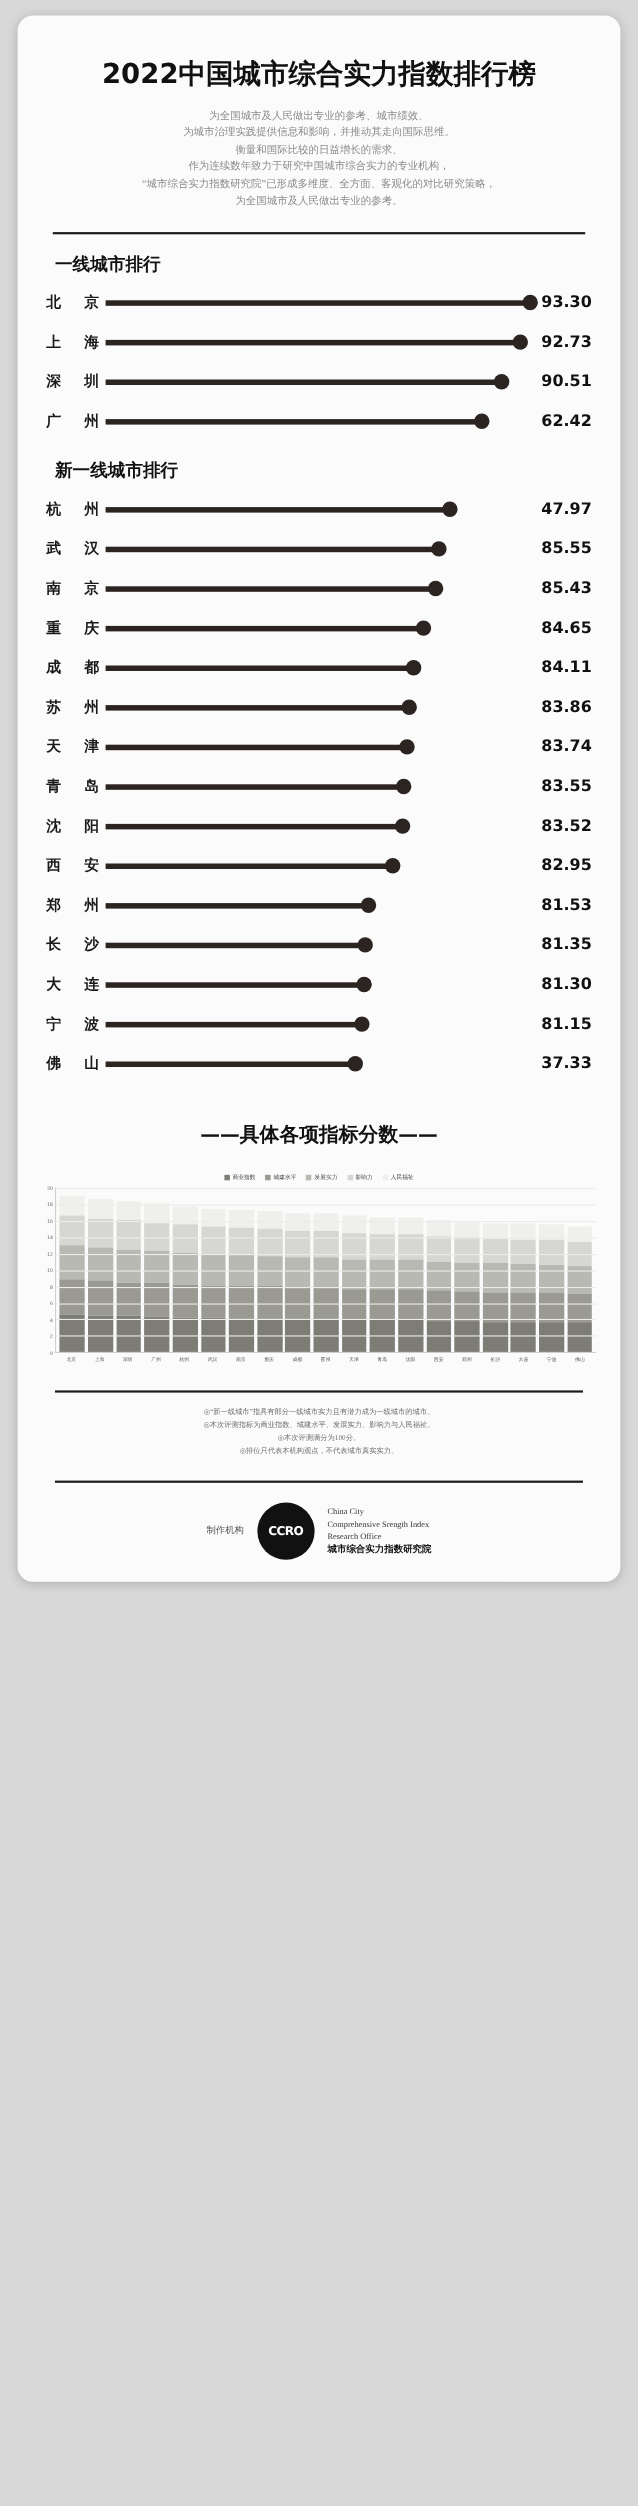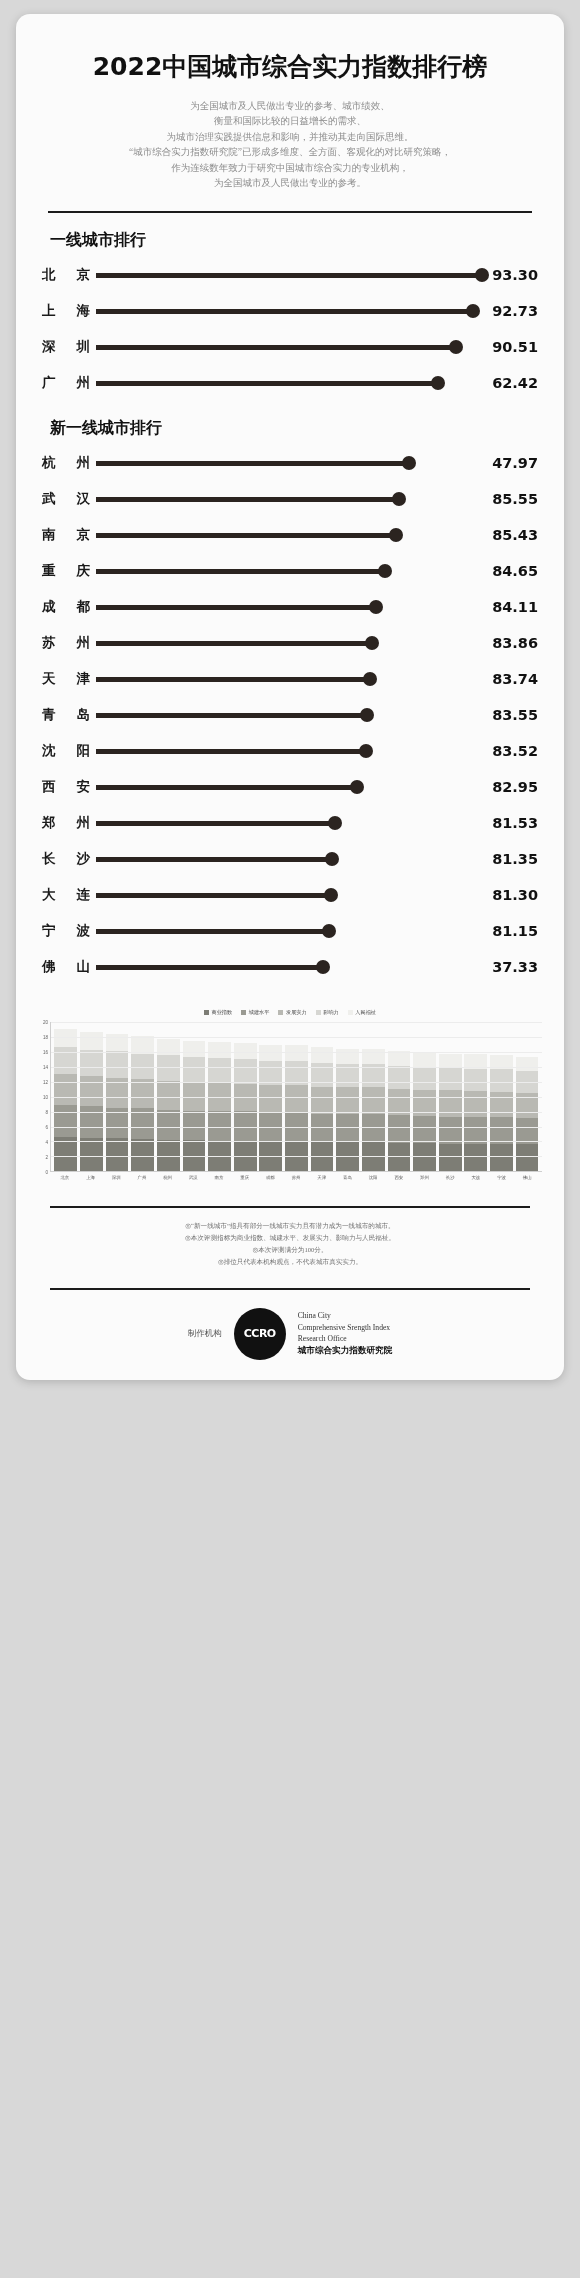--- a/index.html
+++ b/index.html
@@ -237,24 +237,24 @@
 </style>
 </head>
 <body>
 
 <div class="card">
 
   <div class="title">2022中国城市综合实力指数排行榜</div>
 
   <div class="intro">
     <div>为全国城市及人民做出专业的参考、城市绩效、</div>
+    <div>为城市治理实践提供信息和影响，并推动其走向国际思维。</div>
     <div>衡量和国际比较的日益增长的需求、</div>
-    <div>为城市治理实践提供信息和影响，并推动其走向国际思维。</div>
+    <div>作为连续数年致力于研究中国城市综合实力的专业机构，</div>
     <div>“城市综合实力指数研究院”已形成多维度、全方面、客观化的对比研究策略，</div>
-    <div>作为连续数年致力于研究中国城市综合实力的专业机构，</div>
     <div>为全国城市及人民做出专业的参考。</div>
   </div>
 
   <div class="rule"></div>
 
   <div>
     <div class="sec-head">一线城市排行</div>
     <div class="rows" id="rows-0">
         <div class="row">
           <div class="city">北京</div>
@@ -410,20 +410,21 @@
           <div class="city">佛山</div>
           <div class="track">
             <div class="bar" style="width: 58.8%;"></div>
             <div class="knob" style="left: 58.8%;"></div>
           </div>
           <div class="val">37.33</div>
         </div>
       </div>
   </div>
 
+  <div class="sub-title">——具体各项指标分数——</div>
 
   <div class="legend" id="chart-legend">
       <div class="li">
         <span class="sw" style="background: rgb(125, 125, 117);"></span>
         <span class="lb">商业指数</span>
       </div>
       <div class="li">
         <span class="sw" style="background: rgb(154, 154, 146);"></span>
         <span class="lb">城建水平</span>
       </div>

